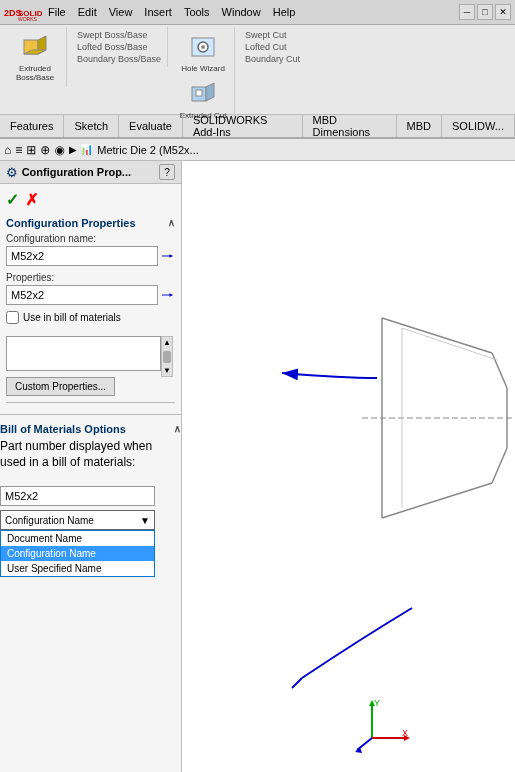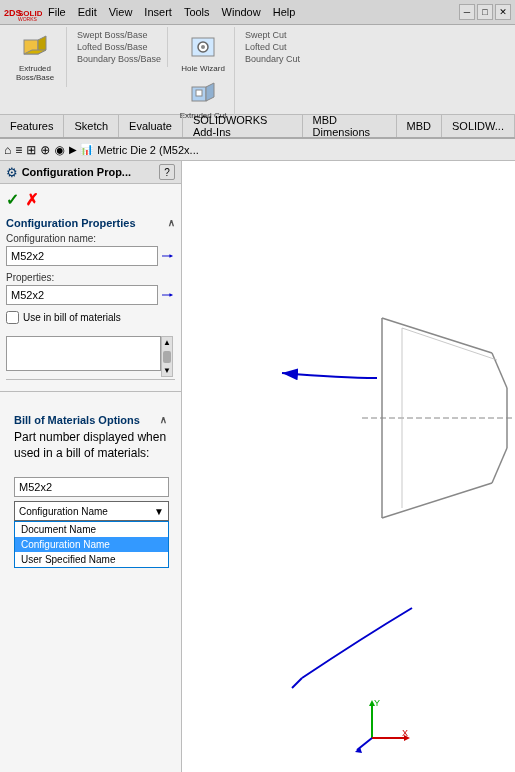--- a/index.html
+++ b/index.html
@@ -62,21 +62,21 @@
       width: 155px; height: 20px; border: 1px solid #999; background: #fff; padding: 2px 4px; font-size: 11px; margin-bottom: 6px;
     }
     .checkbox-row { display: flex; align-items: center; gap: 4px; margin-bottom: 12px; font-size: 10px; }
     .comment-label { font-size: 10px; margin-bottom: 2px; }
     .comment-box { width: 155px; height: 35px; border: 1px solid #999; background: #fff; margin-bottom: 6px; resize: none; font-size: 10px; padding: 2px; }
     .custom-props-btn {
       background: #e0e0e0; border: 1px solid #999; padding: 3px 8px; font-size: 10px; cursor: pointer; margin-bottom: 4px;
     }
 
     
-    .bom-section { padding: 14px; border-top: 1px solid #bbb; }
+    .bom-section { padding: 0; border-top: 1px solid #bbb; }
     .bom-desc { font-size: 12px; margin-bottom: 16px; line-height: 1.3; }
     .bom-input { width: 155px; height: 20px; border: 1px solid #999; background: #fff; padding: 2px 4px; font-size: 11px; margin-bottom: 4px; }
     .dropdown-select {
       width: 155px; height: 20px; border: 1px solid #666; background: #fff; font-size: 10px; padding: 2px 4px; display: flex; align-items: center; justify-content: space-between; cursor: pointer; margin-bottom: 0;
     }
     .dropdown-menu {
       width: 155px; border: 1px solid #0078d4; background: #fff; font-size: 10px;
     }
     .dropdown-item { padding: 2px 6px; cursor: pointer; }
     .dropdown-item.selected { background: #3399ff; color: #fff; }
@@ -251,20 +251,21 @@
 
         <div style="display:flex;">
           <textarea class="comment-box" style=""></textarea>
           <div style="width:12px;background:#e0e0e0;border:1px solid #bbb;display:flex;flex-direction:column;align-items:center;justify-content:space-between;padding:1px 0;">
             <span style="font-size:8px;">▲</span>
             <div style="width:8px;height:12px;background:#aaa;border-radius:2px;"></div>
             <span style="font-size:8px;">▼</span>
           </div>
         </div>
 
+        <button class="custom-props-btn">Custom Properties...</button>
       </div>
 
       <div style="height:4px;border-top:1px solid #bbb;margin:2px 0;"></div>
     </div>
 
     <div class="bom-section">
       <div class="section-title">
         <span>Bill of Materials Options</span>
         <span class="section-collapse">∧</span>
       </div>

